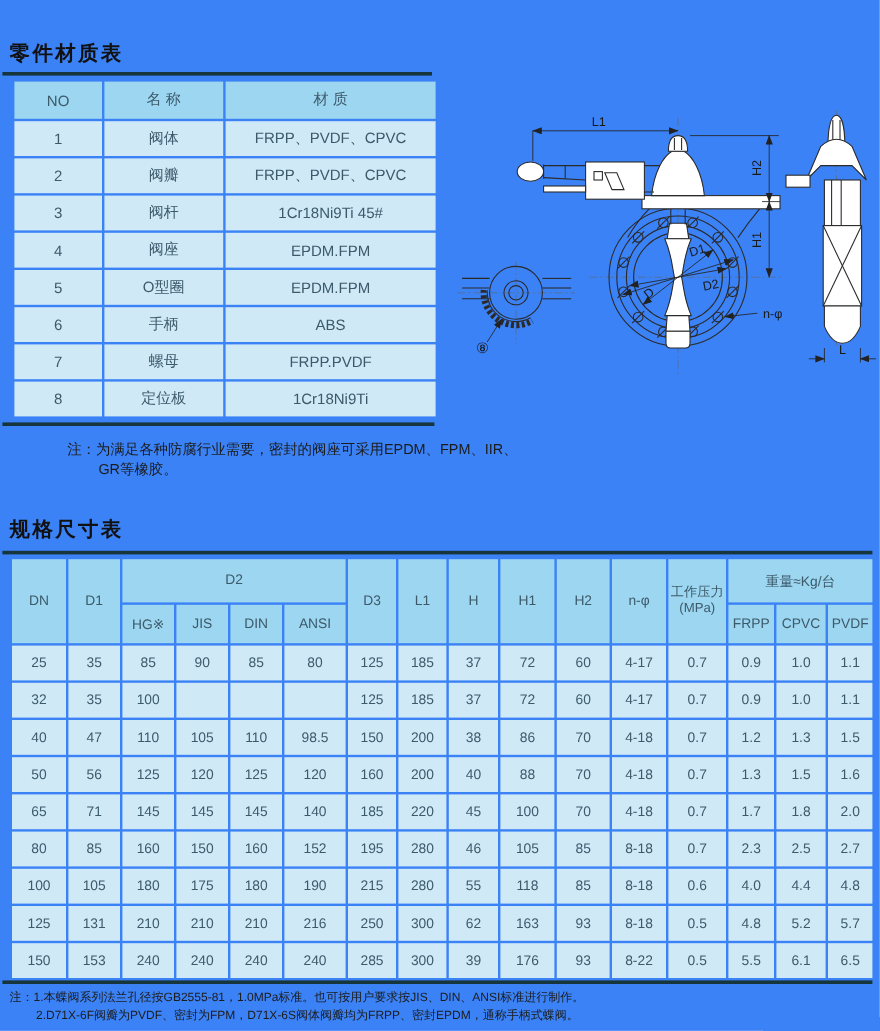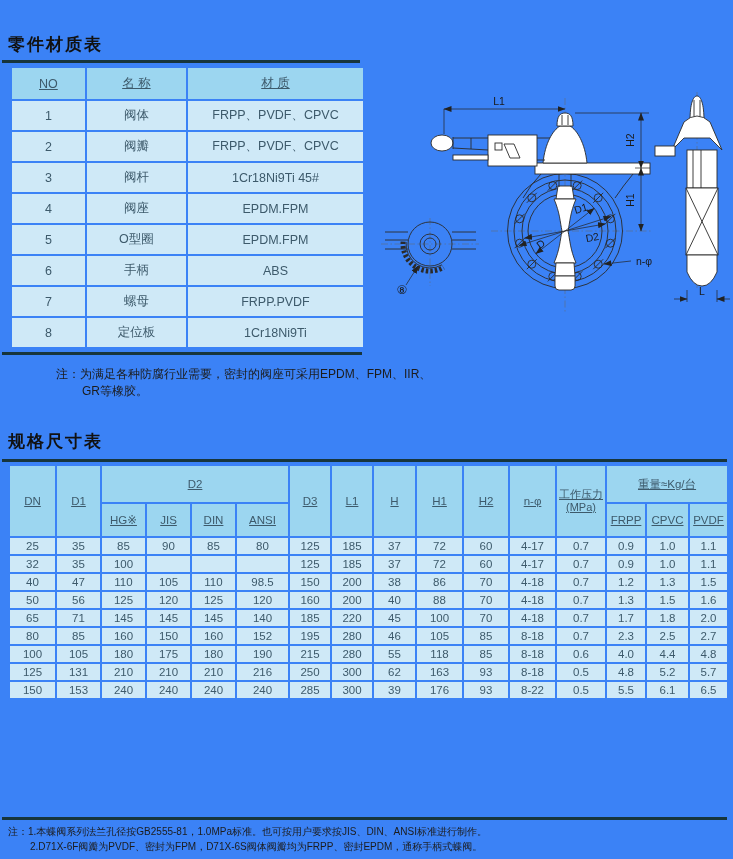--- a/index.html
+++ b/index.html
@@ -12,30 +12,30 @@
   .page{position:relative;width:733px;height:859px;overflow:hidden;background:#3b82f6;}
   .sec-title{
     position:absolute;font-size:17px;font-weight:bold;color:#111;letter-spacing:2px;
   }
   .rule{position:absolute;height:3px;background:var(--rule-dark);}
   table{border-collapse:separate;border-spacing:2px;table-layout:fixed;}
   th,td{
     background:var(--cell-blue);text-align:center;vertical-align:middle;
     color:var(--table-text);font-weight:normal;overflow:hidden;white-space:nowrap;
   }
-  thead th{background:var(--header-blue);text-decoration:underline;}
+  thead th{background:var(--header-blue);}
   
   .t-materials{position:absolute;left:10px;top:66px;width:355px;font-size:12.5px;}
   .t-materials thead tr{height:31px;}
   .t-materials tbody tr{height:29px;}
   
   .t-spec{position:absolute;left:8px;top:464px;width:719px;font-size:11.5px;}
   .t-spec thead tr.h-top{height:36px;}
   .t-spec thead tr.h-sub{height:32px;}
-  .t-spec tbody tr{height:16px;}
+  .t-spec tbody tr{height:29px;}
   .press div{line-height:13px;font-size:11px;}
   .note{position:absolute;color:#1c1c1c;}
   .note .ln{white-space:nowrap;}
   .note1{left:8px;top:366px;font-size:12px;line-height:17px;margin-left:48px;}
   .note1 .ln2{margin-left:26px;}
   .note2{left:8px;top:824px;font-size:10px;line-height:15px;}
   .note2 .ln2{margin-left:22px;}
   .drawing{position:absolute;left:373px;top:80px;width:360px;height:245px;}
   svg text{font-family:"Liberation Sans","DejaVu Sans",sans-serif;font-size:10.5px;fill:#1a1a1a;}
   .thin{stroke:#2a2a2a;stroke-width:0.9;fill:none;}

